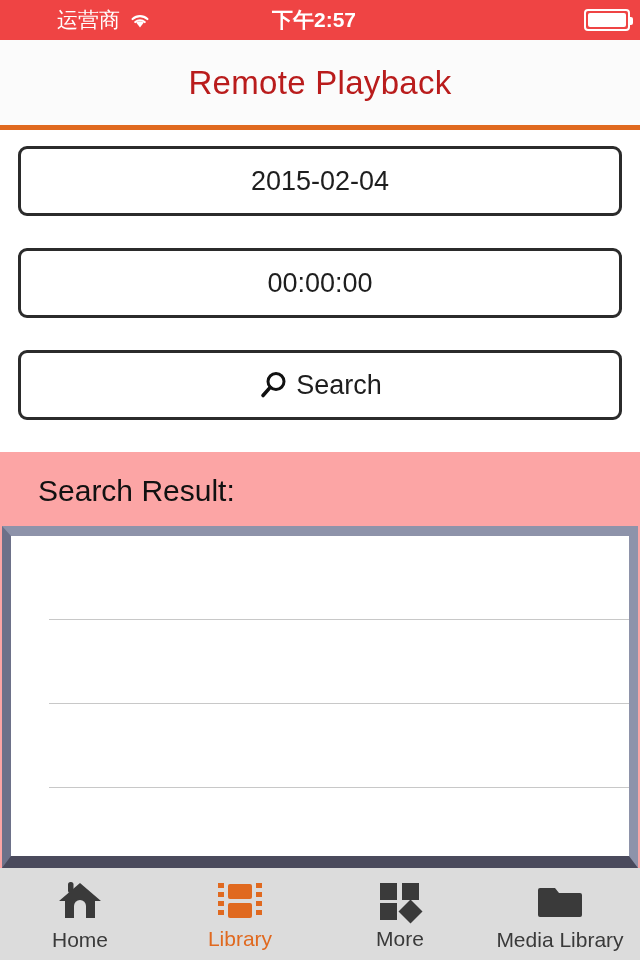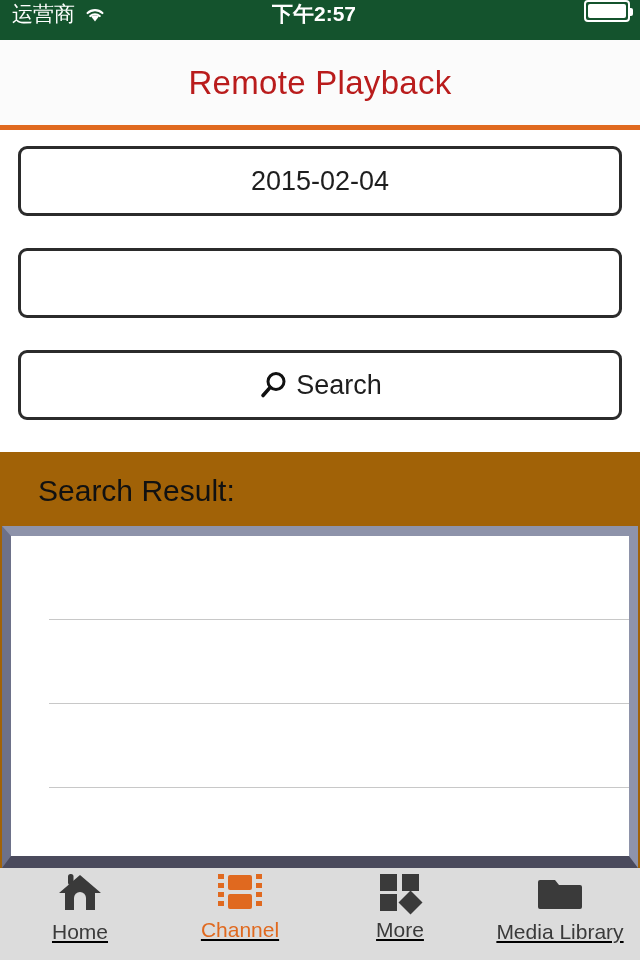--- a/index.html
+++ b/index.html
@@ -6,22 +6,22 @@
   html, body {
     width:640px; height:960px;
     background:#ffffff;
     font-family:"Liberation Sans", sans-serif;
     overflow:hidden;
   }
   #app { position:relative; width:640px; height:960px; display:flex; flex-direction:column; }
 
   
   .statusbar{
-    height:40px; background:#14532d; color:#fff;
-    display:flex; align-items:flex-start; position:relative; flex:0 0 40px;
+    height:40px; background:#ef4444; color:#fff;
+    display:flex; align-items:center; position:relative; flex:0 0 40px;padding-left:45px;
   }
   .sb-left{ display:flex; align-items:center; gap:8px; padding-left:12px; }
   .sb-carrier{ font-size:21px; letter-spacing:0px; }
   .wifi-icon{ width:24px; height:18px; position:relative; display:block; }
   .sb-center{
     position:absolute; left:0; right:12px; text-align:center;
     font-size:21px; font-weight:bold;
   }
   .sb-right{ margin-left:auto; padding-right:10px; display:flex; align-items:center; }
   .battery{
@@ -52,21 +52,21 @@
   .cell{
     flex:1 1 50%; display:flex; align-items:center; justify-content:center;
     font-size:27px; color:#1e1e1e; background:transparent;
   }
   .cell.divider-left{ border-left:3px solid #2b2b2b; }
   .search-field .cell{ gap:8px; }
   .mag{ width:30px; height:30px; display:block; flex:0 0 30px; }
 
   
   .results{
-    flex:1 1 auto; background:#a16207;
+    flex:1 1 auto; background:#fca5a5;
     display:flex; flex-direction:column; padding:0 0 0 0; min-height:0;
   }
   .results-title{
     font-size:30px; color:#111; padding:22px 0 18px 38px; flex:0 0 auto;
   }
   .table-wrap{
     flex:1 1 auto; margin:0 2px 0 2px; min-height:0;
     border-style:solid; border-width:10px 9px 12px 9px;
     border-color:#8e93aa #8e93aa #4a4a5c #6d7189;
     background:
@@ -78,21 +78,21 @@
     flex:1 1 auto; background:#ffffff; position:relative; overflow:hidden;
   }
   .row{
     height:84px; border-bottom:1px solid #c8c8c8;
     margin-left:38px; display:block;
   }
   .row:last-child{ border-bottom:1px solid #c8c8c8; }
 
   
   .tabbar{
-    flex:0 0 92px; background:#dcdcdc; display:flex; align-items:flex-start;text-decoration:underline;
+    flex:0 0 92px; background:#dcdcdc; display:flex; align-items:center;
   }
   .tab{
     flex:1 1 25%; display:flex; flex-direction:column;
     align-items:center; justify-content:center; gap:6px;
     padding-top:4px;
   }
   .tab-label{ font-size:21px; color:#3a3a3a; }
   .tab.active .tab-label{ color:#e0691f; }
   .tab-icon{ width:46px; height:42px; display:block; }
 
@@ -150,20 +150,21 @@
     <div class="nav-title">Remote Playback</div>
   </div>
 
   <div class="form">
 
     <div class="field">
       <div class="cell">2015-02-04</div>
     </div>
 
     <div class="field">
+      <div class="cell">00:00:00</div>
     </div>
 
 
     <div class="field search-field">
       <div class="cell">
         <span class="mag">
           <svg viewBox="0 0 30 30" width="30" height="30" aria-hidden="true">
             <circle cx="18" cy="11.5" r="8" fill="none" stroke="#111111" stroke-width="3"></circle>
             <line x1="12.2" y1="17.4" x2="5" y2="25.5" stroke="#111111" stroke-width="3.6" stroke-linecap="round"></line>
           </svg>
@@ -199,21 +200,21 @@
       <span class="tab-label">Home</span>
     </div>
 
     <div class="tab active">
       <span class="tab-icon film">
         <span class="holes left"></span>
         <span class="frame top"></span>
         <span class="frame bottom"></span>
         <span class="holes right"></span>
       </span>
-      <span class="tab-label">Channel</span>
+      <span class="tab-label">Library</span>
     </div>
 
     <div class="tab">
       <span class="tab-icon more">
         <span class="sq tl"></span>
         <span class="sq tr"></span>
         <span class="sq bl"></span>
         <span class="dia"></span>
       </span>
       <span class="tab-label">More</span>

